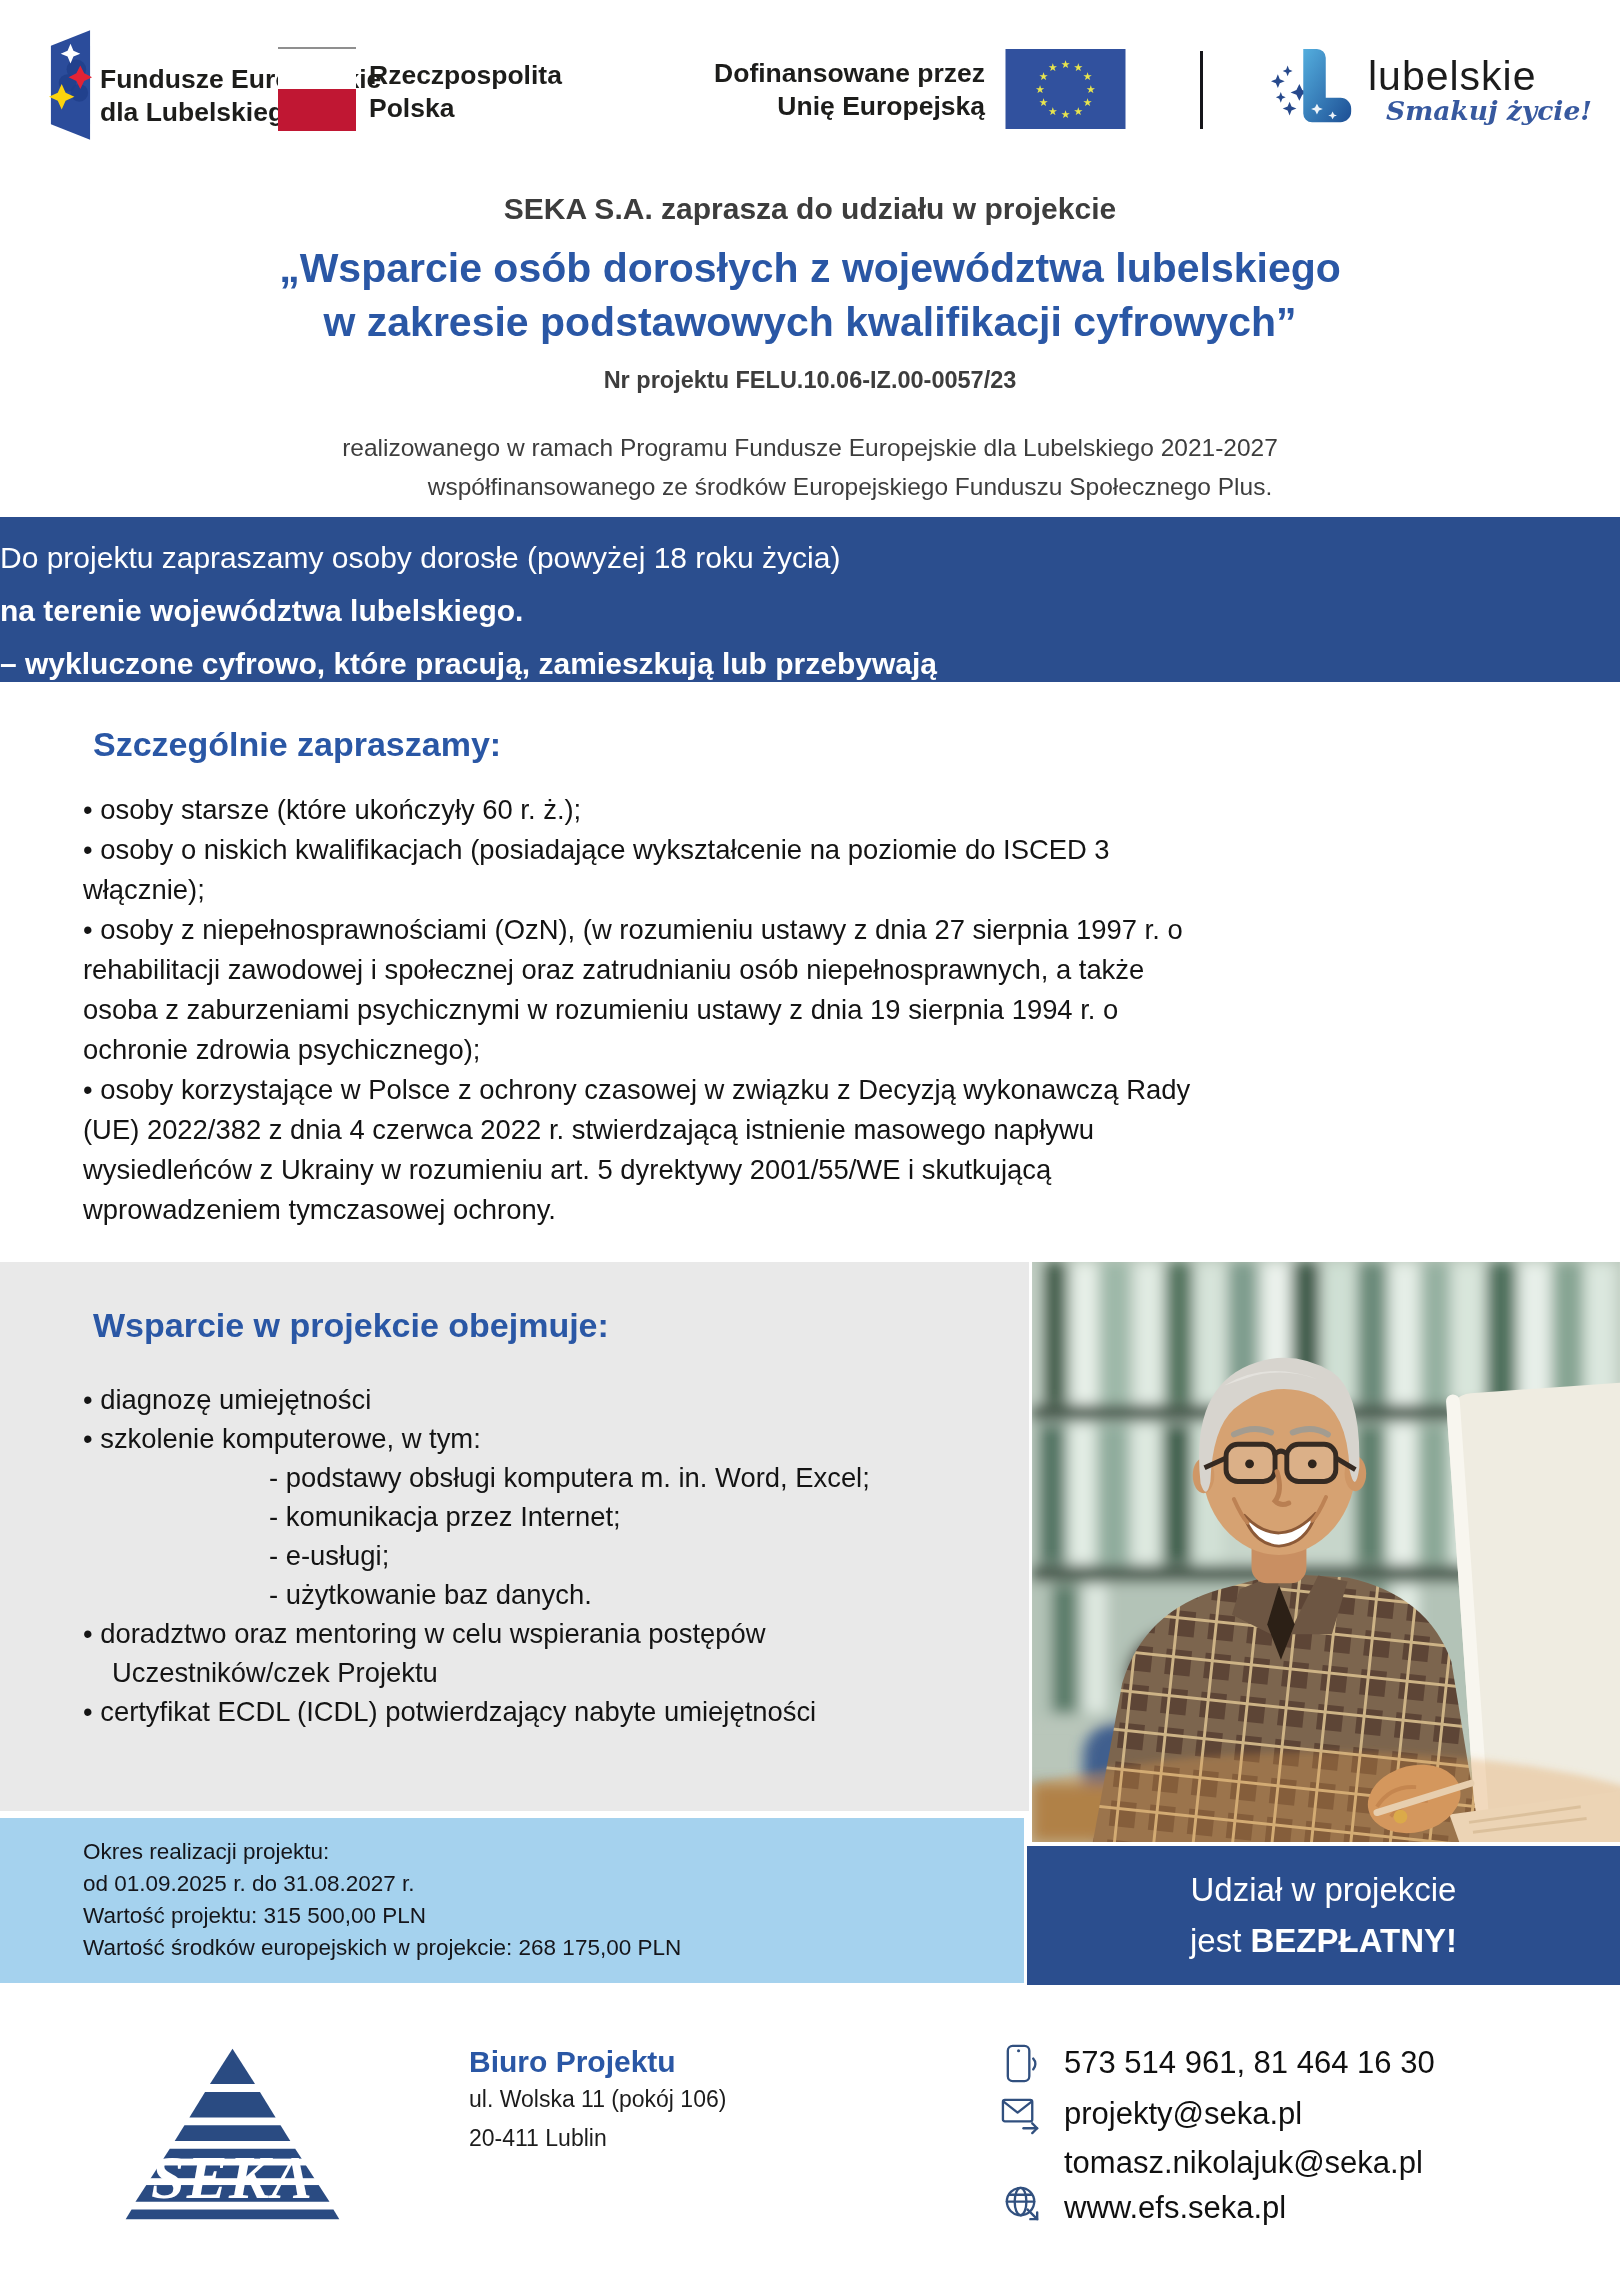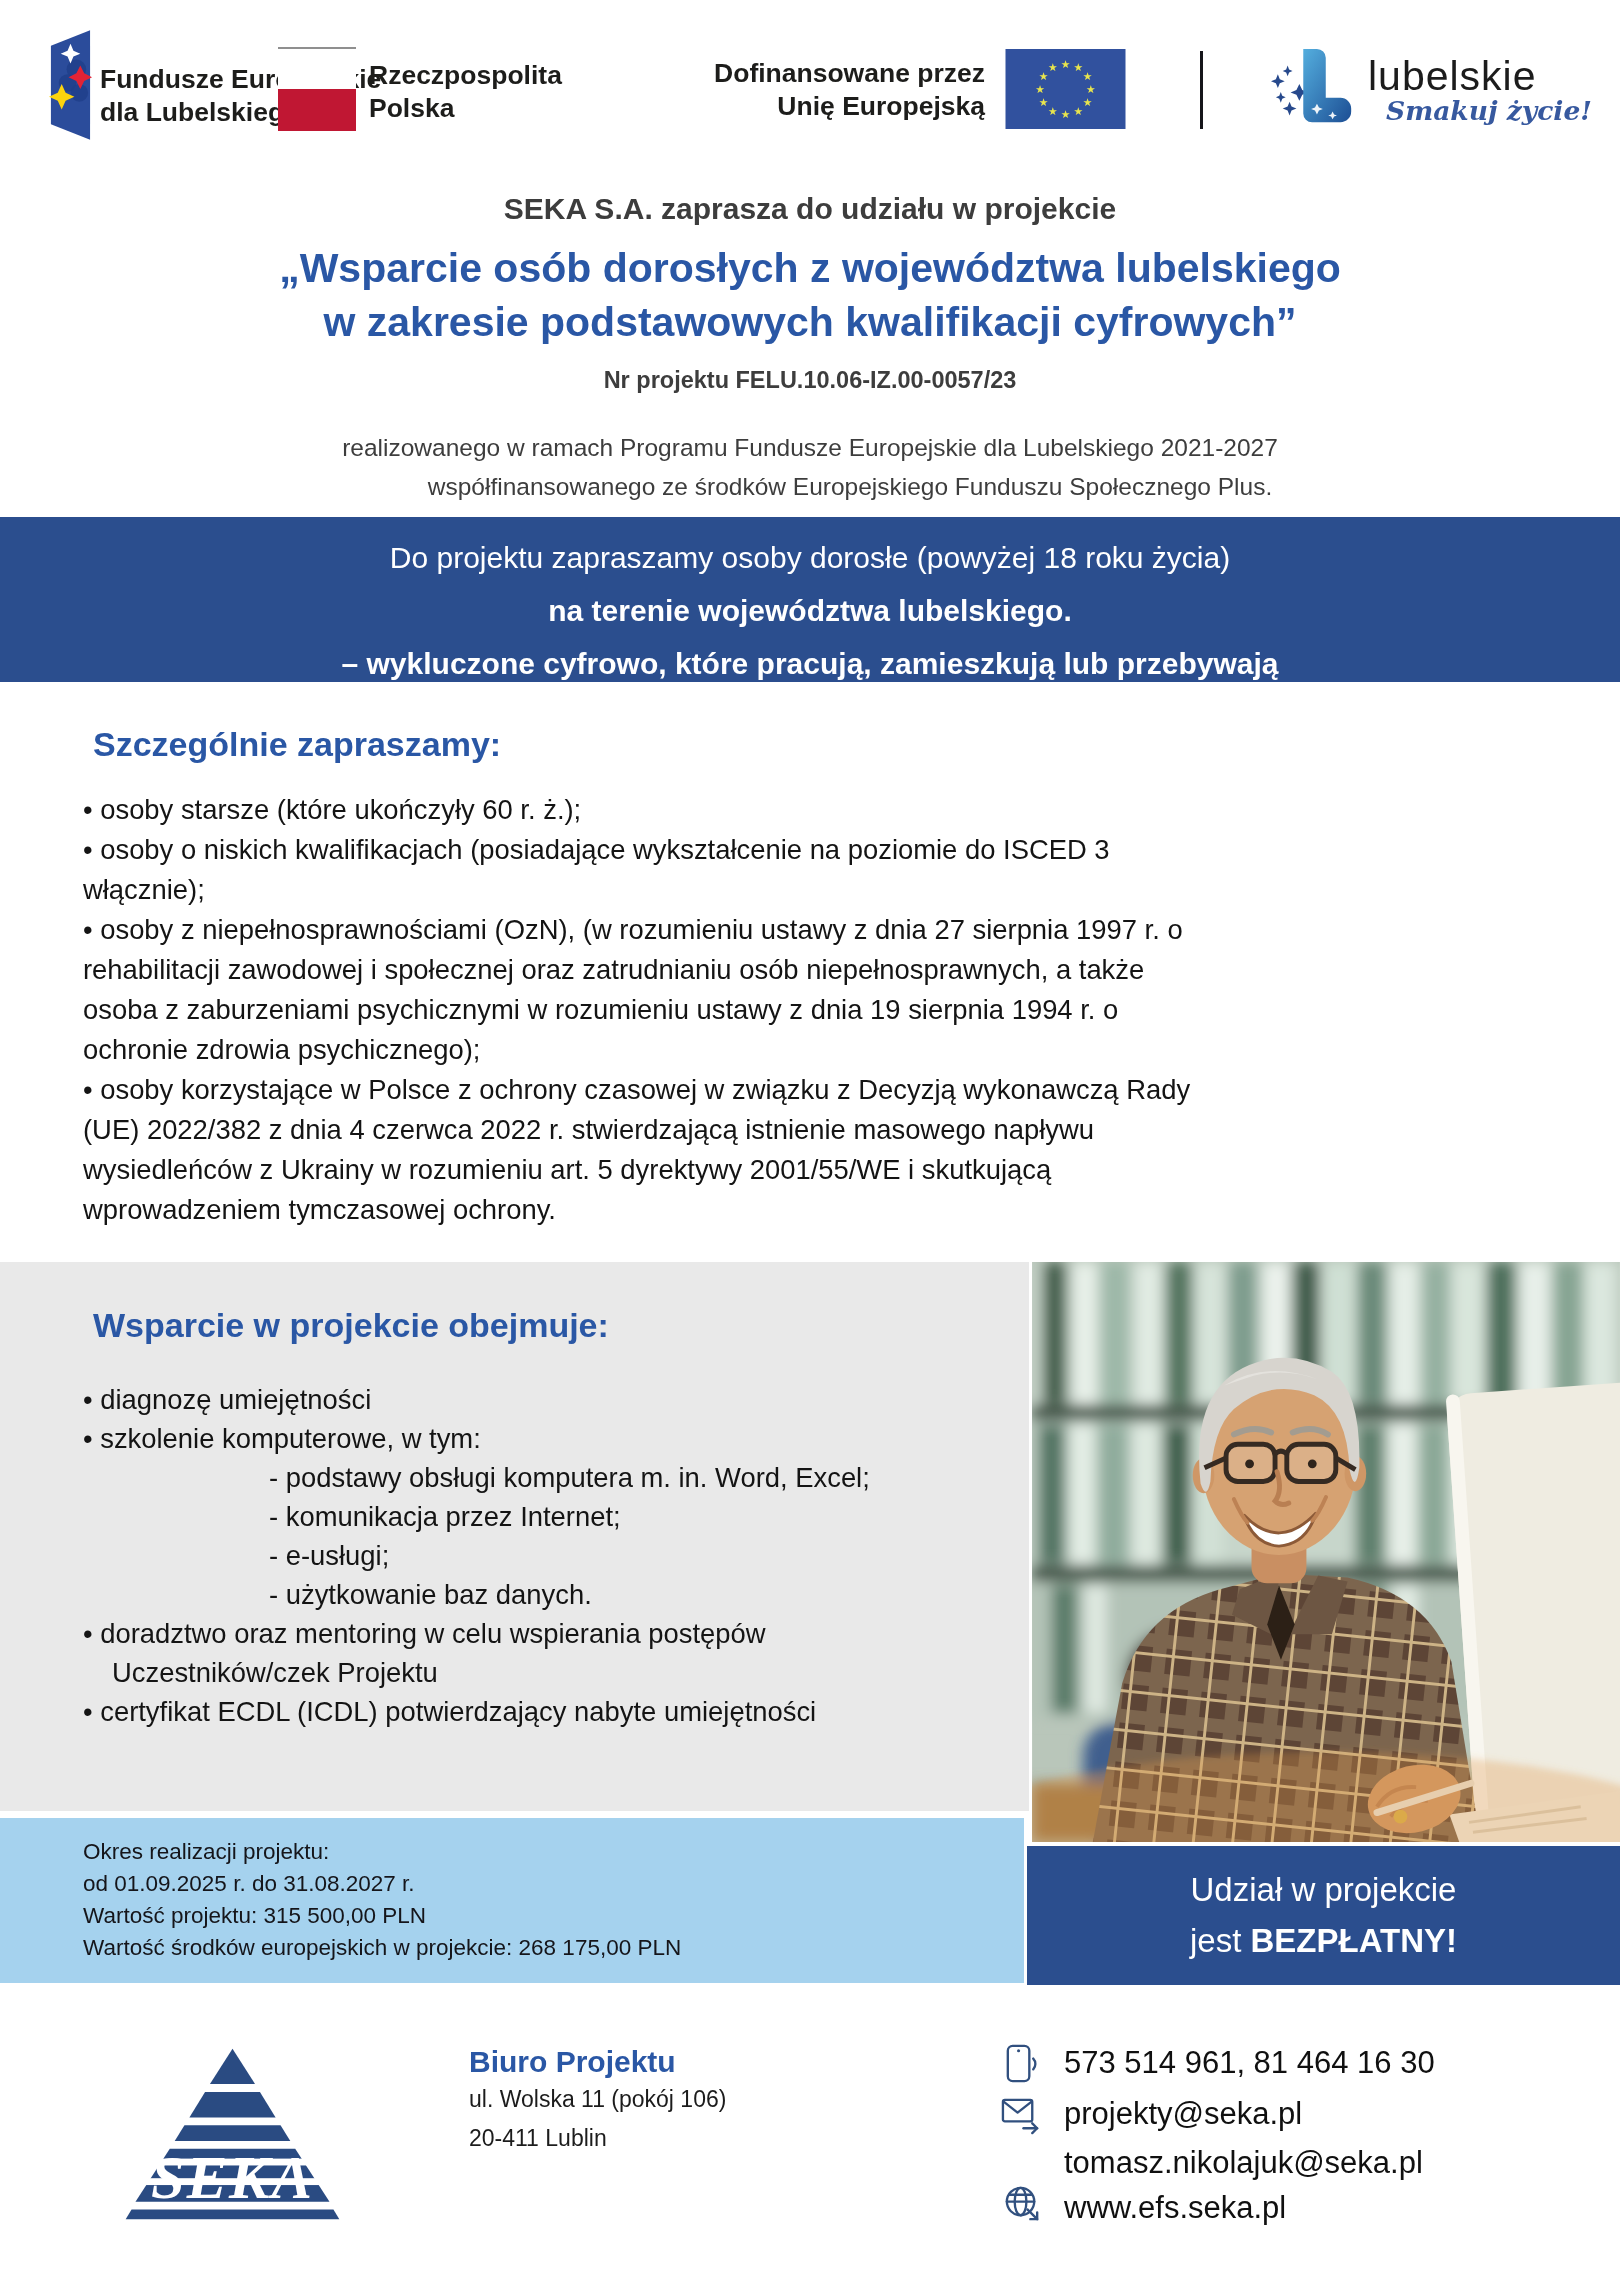--- a/index.html
+++ b/index.html
@@ -19,21 +19,21 @@
   .lub-tag{font-family:"DejaVu Serif",serif;font-style:italic;font-weight:700;font-size:26.5px;color:#37599f;line-height:29px;}
 
   
   .invite{font-size:30px;font-weight:600;color:#3d3d3d;}
   .title{font-size:41px;font-weight:700;color:#2a57a5;}
   .projno{font-size:23.5px;font-weight:600;color:#3d3d3d;}
   .prog{font-size:24.5px;color:#3d3d3d;line-height:38px;}
 
   
   .banner{top:517px;left:0;width:1620px;height:165px;background:#2b4e8e;}
-  .banner div{width:100%;text-align:center;color:#ffffff;font-size:30px;line-height:53px;}
+  .banner div{width:100%;color:#ffffff;font-size:30px;line-height:53px;}
   .banner .b{font-weight:700;}
 
   .h2{font-size:34px;font-weight:700;color:#2a57a5;}
 
   .bullets{left:83px;top:790px;width:1490px;font-size:27.4px;line-height:40px;color:#141414;}
   .sup{left:83px;top:1380px;width:931px;font-size:27.4px;line-height:39px;color:#141414;}
   .sup .ind1{padding-left:186px;}
   .sup .ind2{padding-left:29px;}
 
   .gray-panel{left:0;top:1262px;width:1029px;height:549px;background:#e9e9e9;}

